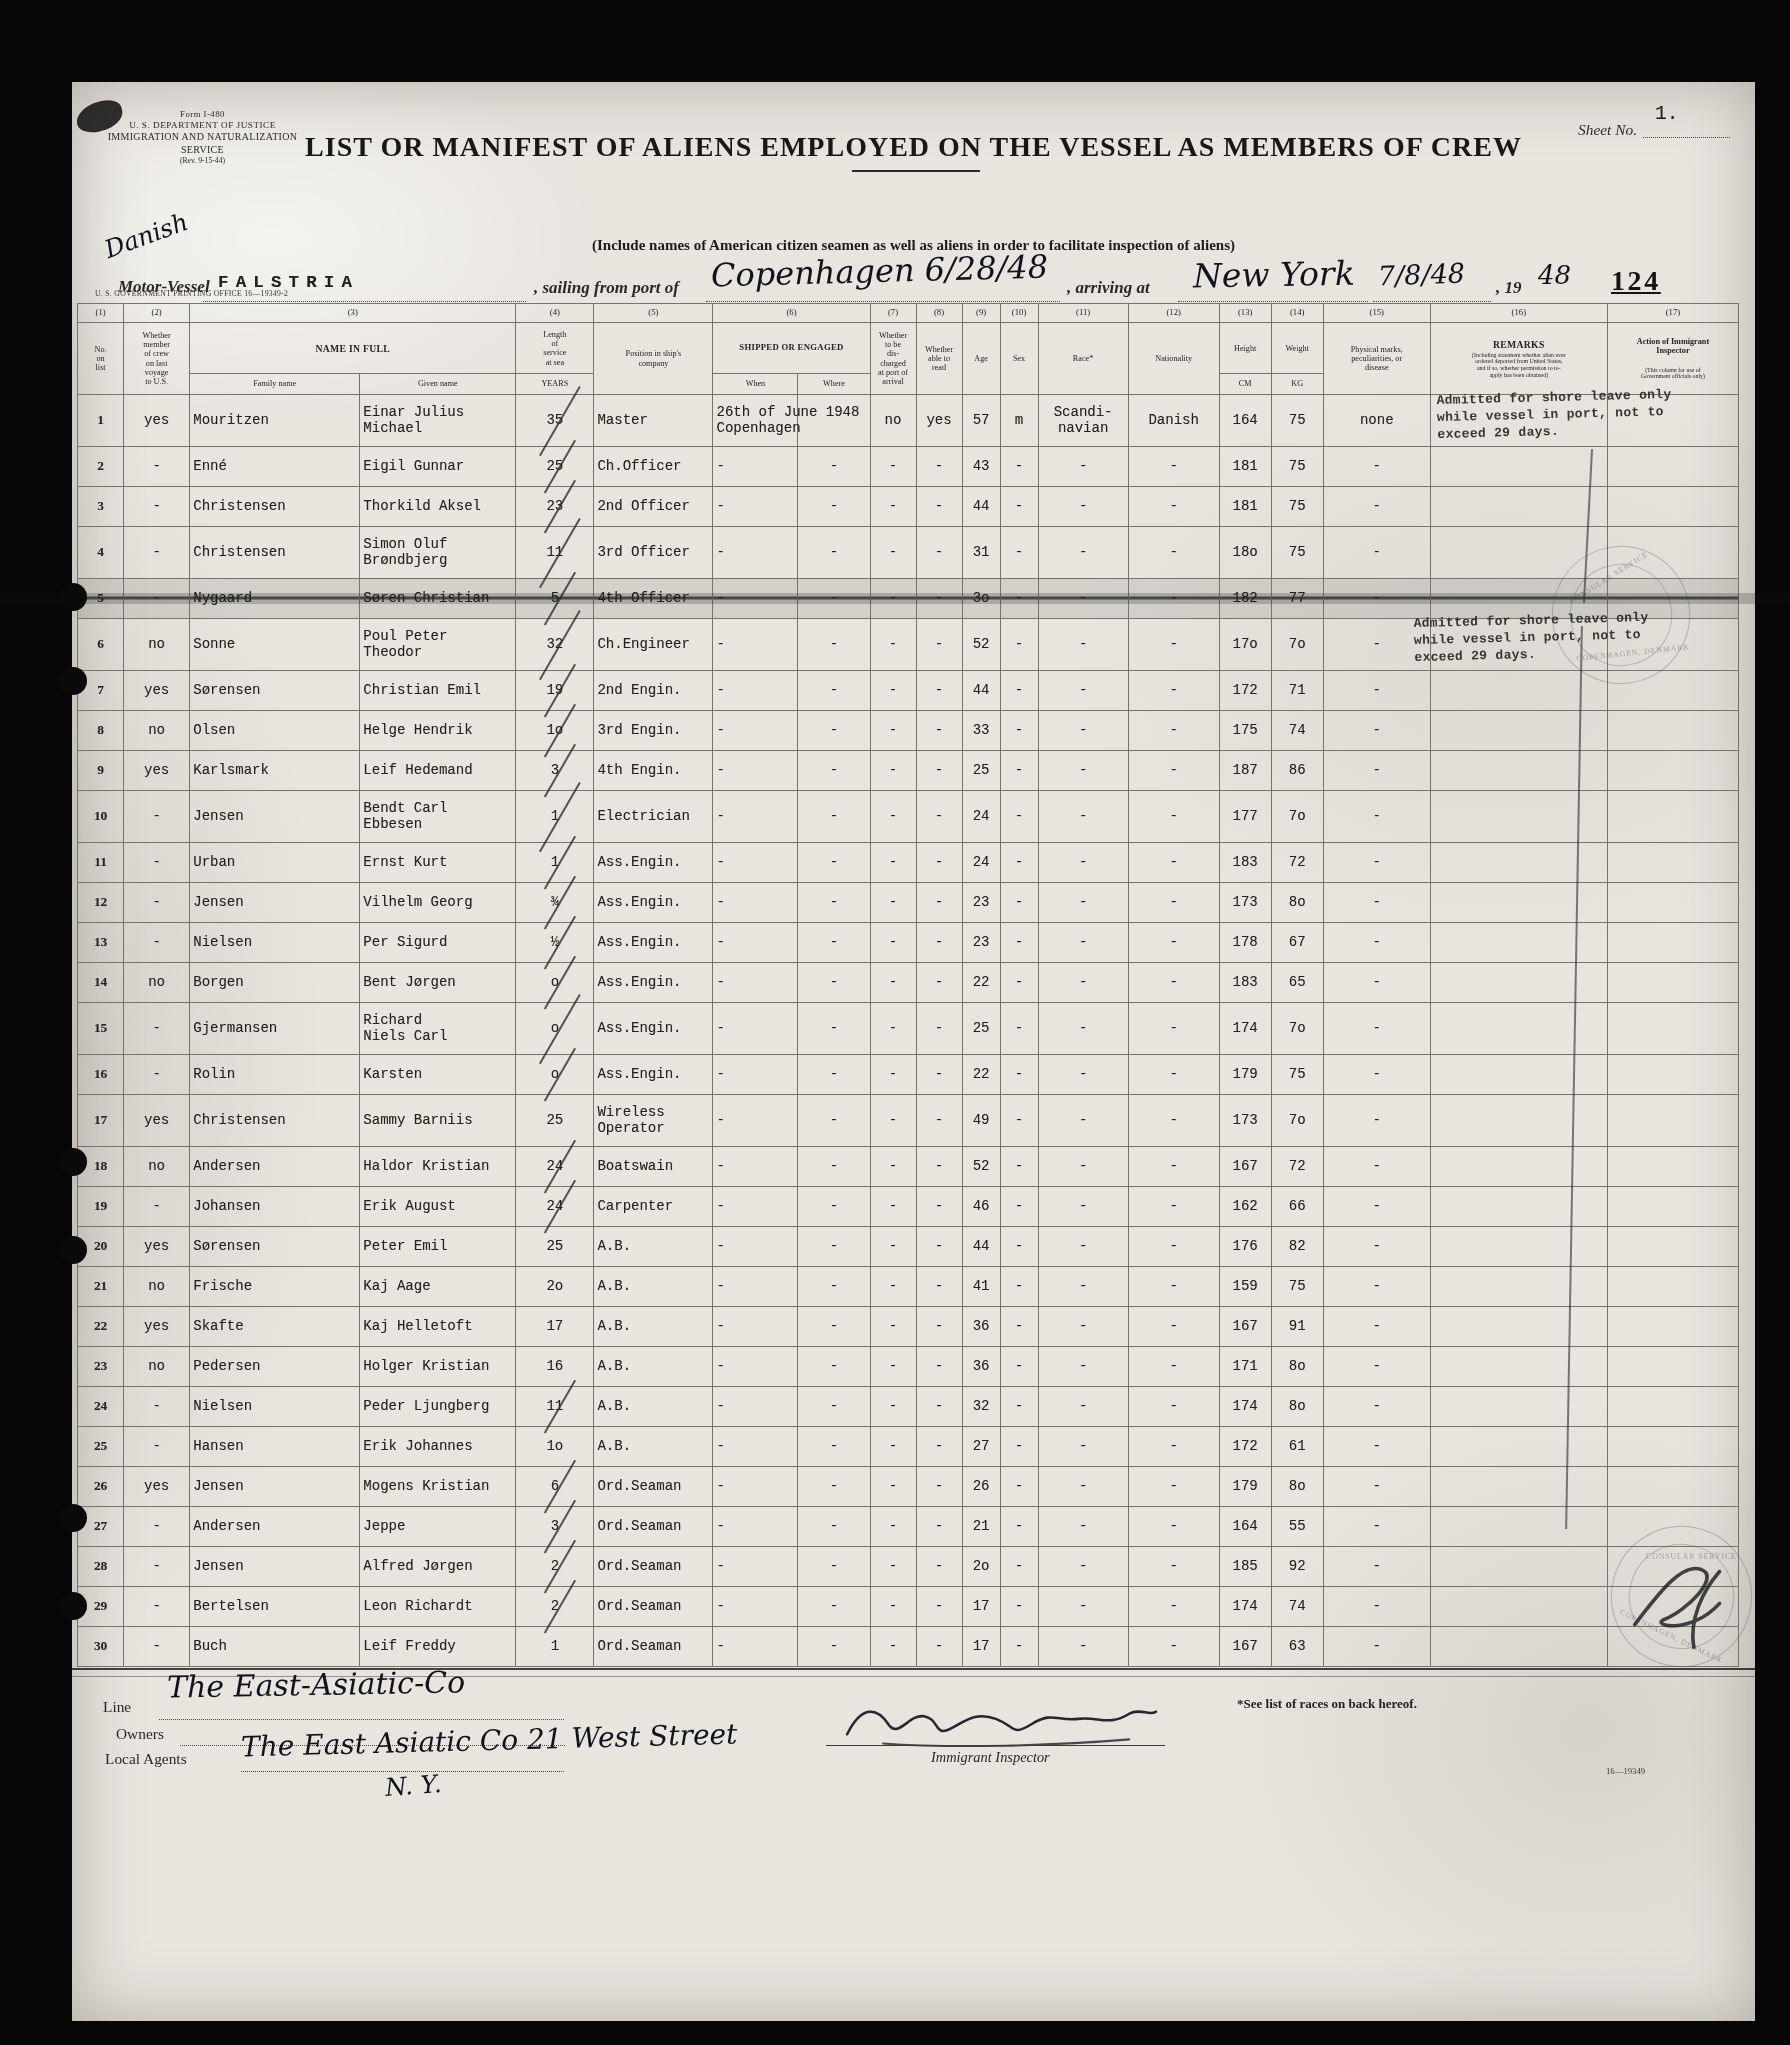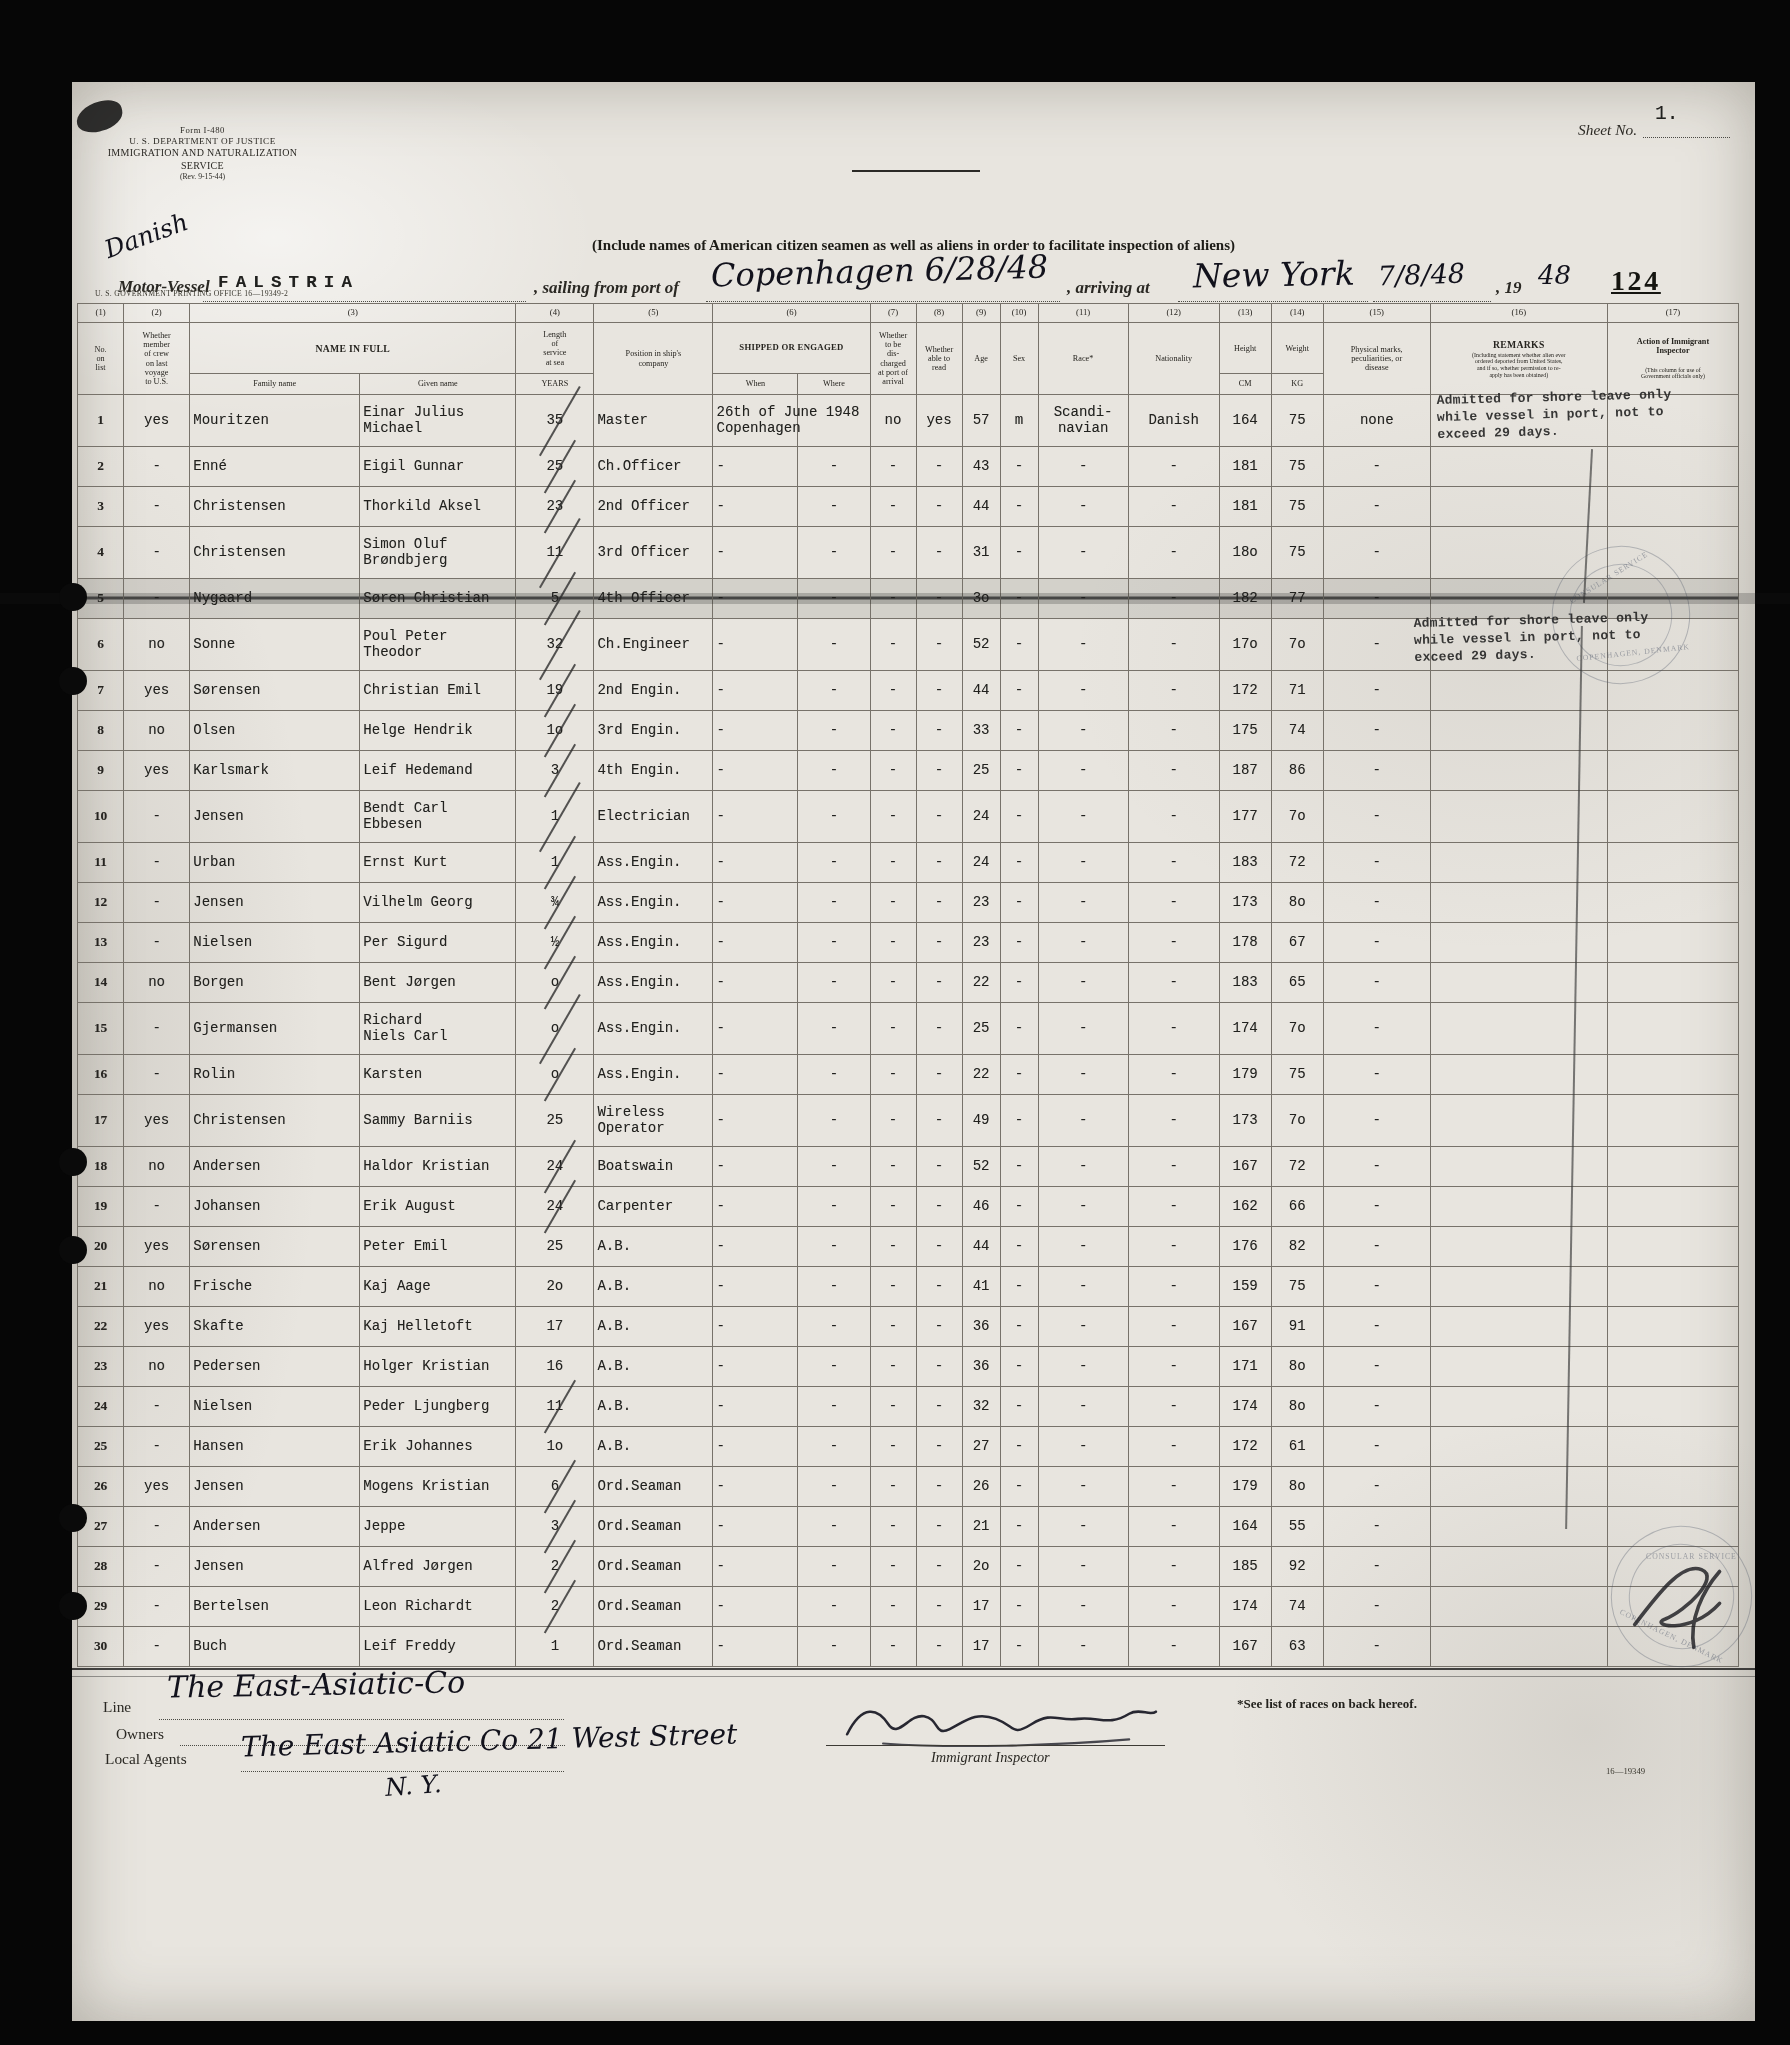--- a/index.html
+++ b/index.html
@@ -11,21 +11,21 @@
       radial-gradient(616px 410px at 85% 30%, rgba(140,135,125,.12), transparent 70%),
       radial-gradient(513px 462px at 90% 85%, rgba(120,115,105,.16), transparent 70%),
       radial-gradient(359px 1026px at 2% 50%, rgba(130,125,115,.18), transparent 60%);
     box-shadow: inset 0 0 67px rgba(90,85,72,.38);
   }
   .pre{white-space:pre-line;}
   .abs{position:absolute;}
   
   .printed{color:#26241f;}
   .form-id{left:28px;top:27px;width:205px;text-align:center;line-height:1.25;color:#2c2a25;}
-  .form-id .l1{font-size:8.7px;letter-spacing:0.5px;margin-top:16px;}
+  .form-id .l1{font-size:8.7px;letter-spacing:0.5px;}
   .form-id .l2{font-size:9.2px;letter-spacing:0.5px;}
   .form-id .l3{font-size:10px;letter-spacing:0.3px;}
   .form-id .l4{font-size:7.7px;}
   .ink-blob{left:4.1px;top:19.5px;width:47px;height:29px;background:rgba(14,14,14,.85);border-radius:60% 40% 55% 45%;transform:rotate(-14deg);}
   .sheet-label{left:1506px;top:39px;font-size:15.4px;font-style:italic;color:#2c2a25;}
   .sheet-dots{left:1571px;top:36px;width:87px;height:18.5px;border-bottom:1.3px dotted #4a4a44;}
   .sheet-value{left:1583px;top:20.5px;font-family:"Liberation Mono", monospace;font-size:19.5px;color:#1c1c1a;}
   .doc-title{left:0;width:1683px;top:49px;text-align:center;font-size:28px;font-weight:bold;letter-spacing:1px;color:#191813;}
   .title-underline{left:780px;top:88px;width:128px;height:1.8px;background:#2b2a26;}
   .doc-subtitle{left:97px;top:105px;width:1488px;text-align:center;font-size:17px;font-weight:bold;line-height:1.3;color:#1d1c17;}
@@ -87,20 +87,21 @@
       <div class="l1">Form I-480</div>
       <div class="l2">U. S. DEPARTMENT OF JUSTICE</div>
       <div class="l3">IMMIGRATION AND NATURALIZATION SERVICE</div>
       <div class="l4">(Rev. 9-15-44)</div>
     </div>
 
     <div class="abs sheet-label printed">Sheet No.</div>
     <div class="abs sheet-dots"></div>
     <div class="abs sheet-value typed">1.</div>
 
+    <div class="abs doc-title">LIST OR MANIFEST OF ALIENS EMPLOYED ON THE VESSEL AS MEMBERS OF CREW</div>
     <div class="abs title-underline"></div>
     <div class="abs include-note">(Include names of American citizen seamen as well as aliens in order to facilitate inspection of aliens)</div>
 
     <div class="abs script annotation" style="left:31px;top:139px;">Danish</div>
 
     <div class="abs vessel-row">
       <span class="abs lbl" style="left:46px;top:20.5px;">Motor-Vessel</span>
       <span class="abs typed" style="left:146px;top:17.4px;font-size:17.4px;font-weight:bold;letter-spacing:7.2px;">FALSTRIA</span>
       <span class="abs dotline" style="left:131px;top:44px;width:323px;"></span>
       <span class="abs lbl" style="left:462px;top:21.5px;">, sailing from port of</span>

